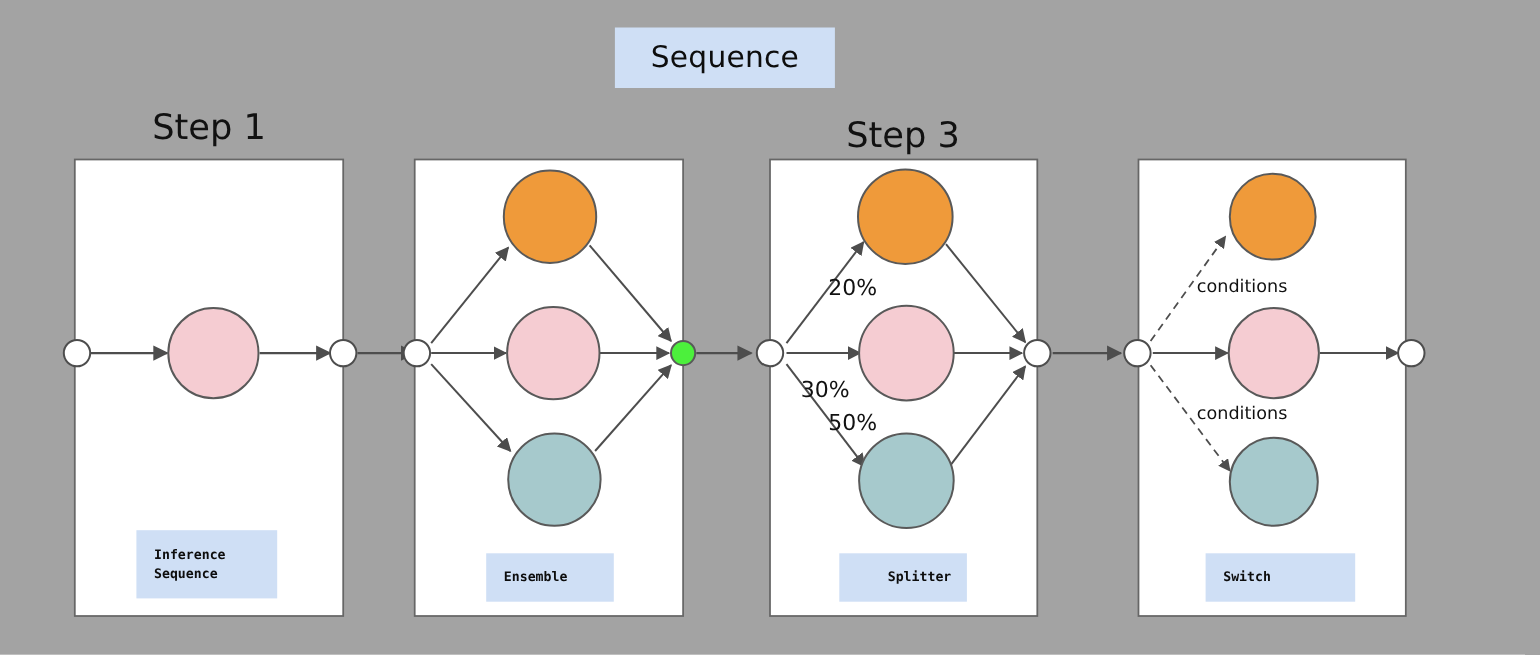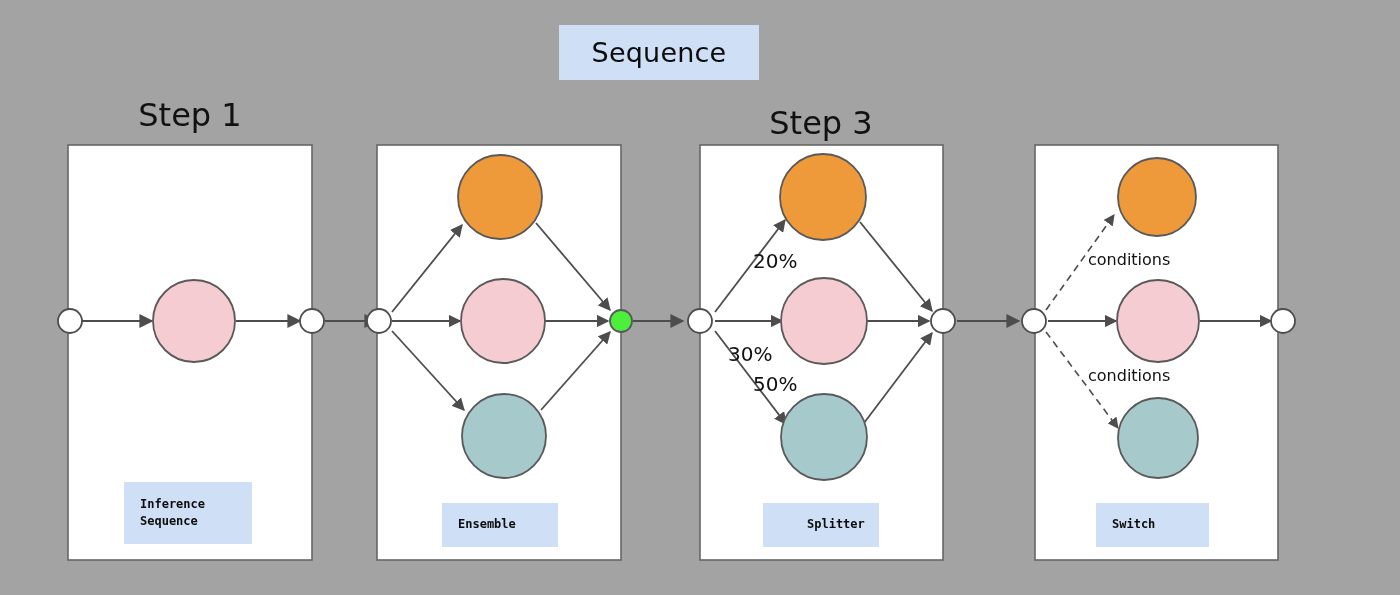--- a/index.html
+++ b/index.html
@@ -155,21 +155,21 @@
   </div>
 
   <div class="type-chip" style="left:442px; top:503px; width:116px; height:44px;">
     <span>Ensemble</span>
   </div>
 
   <div class="type-chip" style="left:763px; top:503px; width:116px; height:44px;padding-left:44px;">
     <span>Splitter</span>
   </div>
 
-  <div class="type-chip" style="left:1096px; top:503px; width:113px; height:44px;">
+  <div class="type-chip" style="left:1096px; top:503px; width:136px; height:44px;">
     <span>Switch</span>
   </div>
 
   <div class="edge-label" style="left:753px; top:249px;">20%</div>
   <div class="edge-label" style="left:728px; top:294px;margin-top:48px;">30%</div>
   <div class="edge-label" style="left:753px; top:372px;">50%</div>
 
   <div class="edge-label small" style="left:1088px; top:250px;">conditions</div>
   <div class="edge-label small" style="left:1088px; top:366px;">conditions</div>
 

